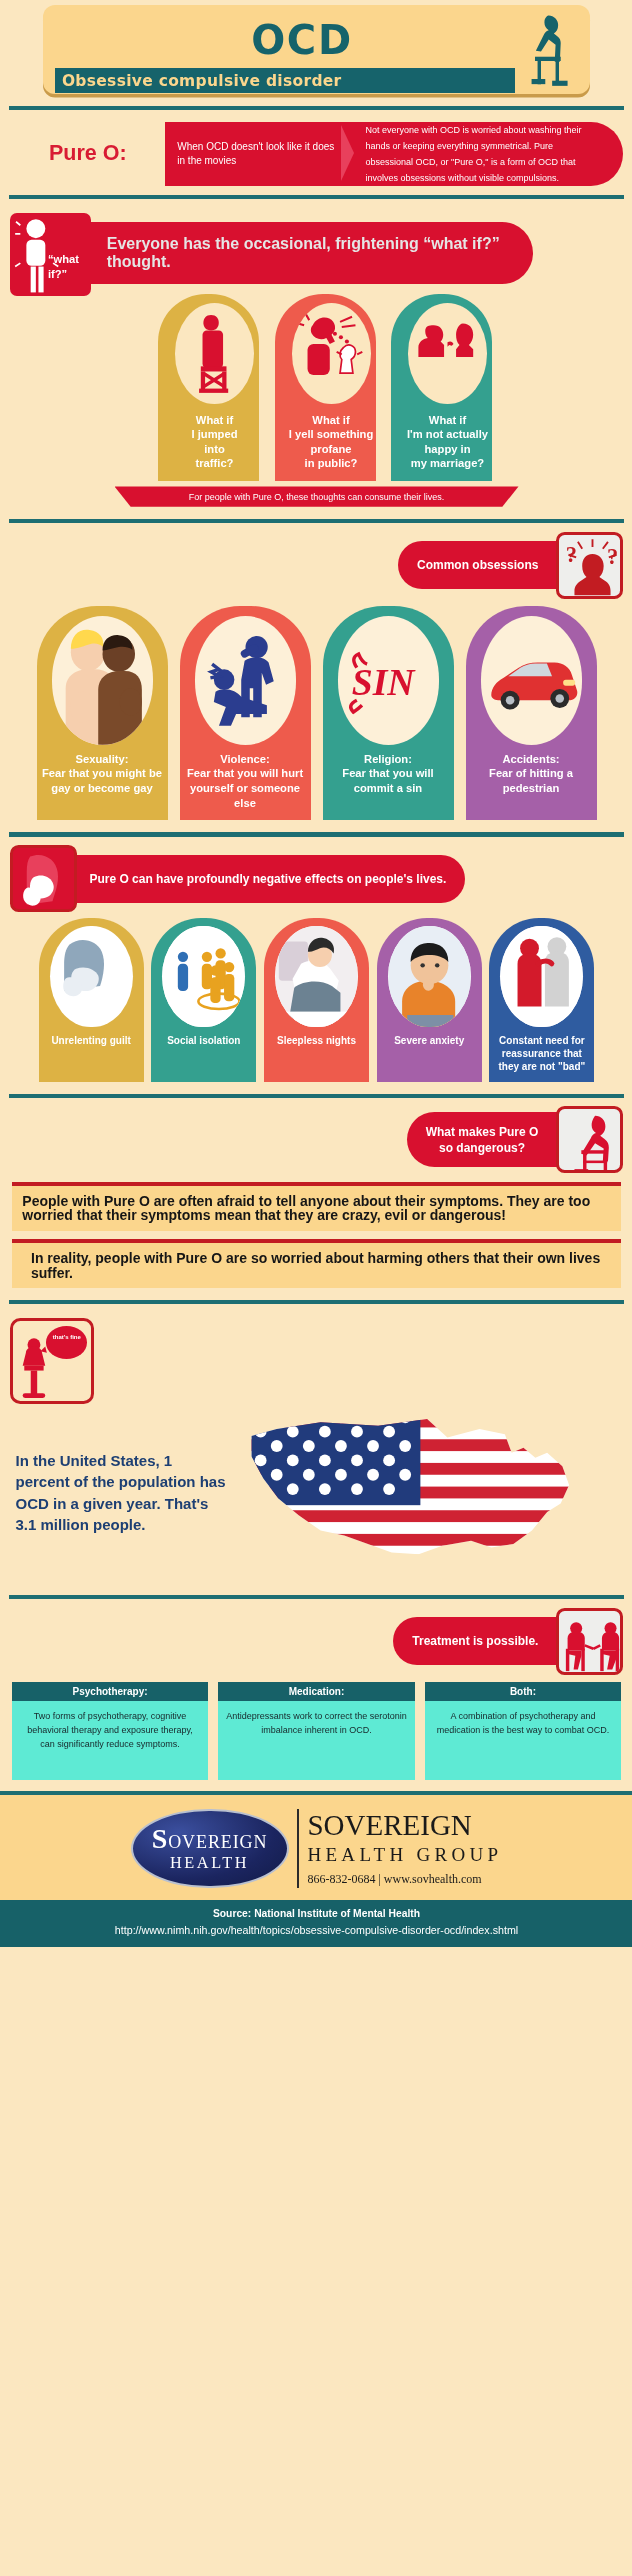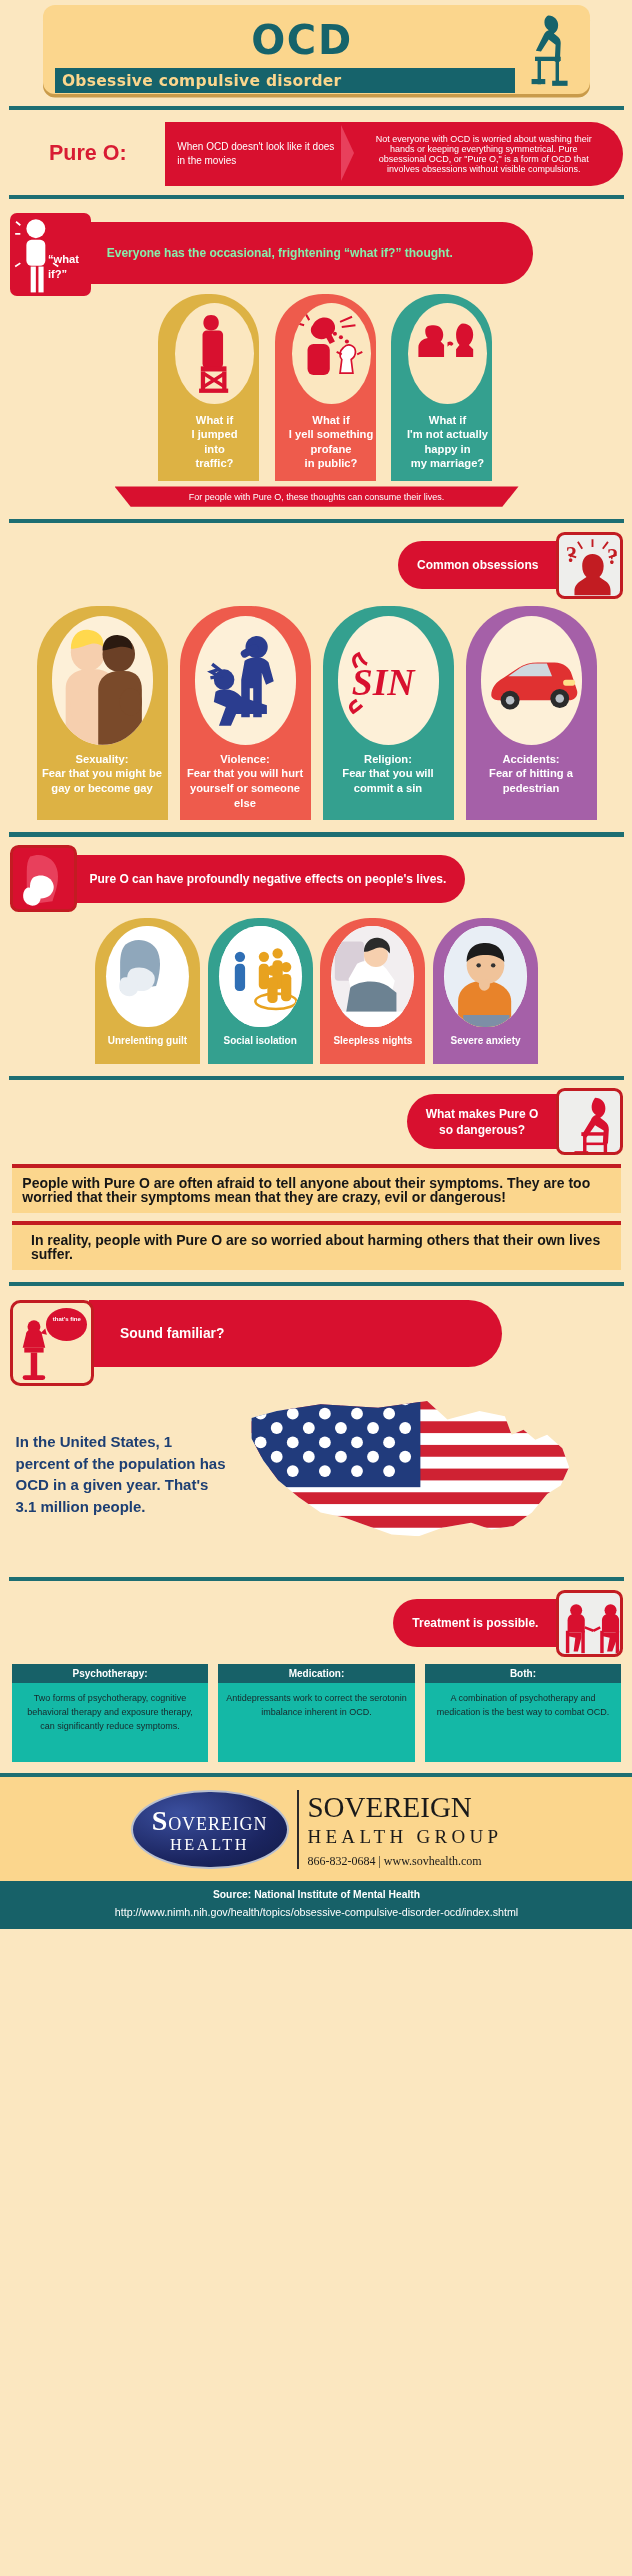--- a/index.html
+++ b/index.html
@@ -105,22 +105,21 @@
     content: "";
     position: absolute;
     left: 0; top: 3.4px;
     border-left: 13.8px solid #e8405c;
     border-top: 28px solid transparent;
     border-bottom: 28px solid transparent;
   }
   .pureo-right-text {
     flex: 1;
     font-size: 9px;
-    line-height: 10px;
-    text-align: center;
+    line-height: 16px;
     padding: 0 20.6px 0 5.2px;
   }
 
   
   .whatif-row {
     display: flex;
     align-items: flex-start;
     padding: 5.2px 10.3px 0 10.3px;
     position: relative;
     height: 83px;
@@ -149,23 +148,23 @@
     height: 62px;
     flex: 0 0 447px;
     display: flex;
     align-items: center;
     justify-content: flex-start;
     padding-left: 20.6px;
     margin-top: 8.6px;
     margin-left: -5.2px;
   }
   .whatif-banner span {
-    color: #86efac;
+    color: #e5e5e5;
     font-weight: 700;
-    font-size: 12px;
+    font-size: 16px;
     line-height: 18px;
   }
 
   
   .whatif-cards {
     display: flex;
     justify-content: center;
     gap: 15.5px;
     padding: 3.4px 0 0 0;
     margin-left: 17px;
@@ -386,21 +385,21 @@
   .tcard { flex: 1; }
   .tcard .thead {
     background: #176168;
     color: #fff;
     text-align: center;
     font-size: 10px;
     font-weight: 700;
     padding: 4.3px 0;
   }
   .tcard .tbody {
-    background: #14b8a6;
+    background: #5eead4;
     color: #17282b;
     font-size: 9px;
     line-height: 13.8px;
     text-align: center;
     padding: 8.6px 6.9px 15.5px 6.9px;
     min-height: 79px;
   }
 
   
   .footer-logo {
@@ -717,20 +716,33 @@
           <path fill="#1c1c1c" d="M26 42c0-16 10-22 22-22s22 7 22 22c-6-6-14-8-22-8s-16 2-22 8z"></path>
           <circle cx="40" cy="46" r="2.6" fill="#333"></circle>
             <circle cx="57" cy="46" r="2.6" fill="#333"></circle>
           <path fill="#f0c39a" d="M42 64c5-4 10-2 11 3 1 6-4 10-9 8-4-2-5-8-2-11z"></path>
           <rect x="22" y="104" width="54" height="14" fill="#7d8fa6"></rect>
         </svg>
       </div>
       <div class="title">Severe anxiety</div>
     </div>
 
+    <div class="ecard" style="background:#2f5ca0">
+      <div class="oval">
+        <svg viewBox="0 0 96 118" width="83" height="101">
+          <rect width="96" height="118" fill="#fff"></rect>
+          <circle cx="34" cy="26" r="11" fill="#d31a2b"></circle>
+          <path d="M20 44c0-8 6-12 14-12s14 4 14 12v50H20z" fill="#d31a2b"></path>
+          <circle cx="66" cy="24" r="11" fill="#d2d2d2"></circle>
+          <path d="M52 42c0-8 6-12 14-12s14 4 14 12v52H52z" fill="#d2d2d2"></path>
+          <path d="M44 44c6-4 12-4 16 0" stroke="#d31a2b" stroke-width="6" fill="none" stroke-linecap="round"></path>
+        </svg>
+      </div>
+      <div class="title">Constant need for reassurance that they are not "bad"</div>
+    </div>
   </div>
 
   <div class="teal-rule"></div>
 
   <div class="pill-row">
     <div class="pill tall">
       <span>
         <span>What makes Pure O</span><br>
         <span>so dangerous?</span>
       </span>
@@ -756,23 +768,20 @@
     <div class="sf-box">
       <div class="sf-bubble">that's fine</div>
       <svg viewBox="0 0 98 100" width="79" height="83" style="position:absolute;left:0;top:0">
         <circle cx="26" cy="28" r="8" fill="#d8102f"></circle>
         <path d="M16 38c0-5 5-8 10-8s10 3 10 8l4 16H12z" fill="#d8102f"></path>
         <rect x="14" y="54" width="24" height="6" fill="#d8102f"></rect>
         <rect x="22" y="60" width="8" height="30" fill="#d8102f"></rect>
         <rect x="12" y="88" width="28" height="6" rx="3" fill="#d8102f"></rect>
         <path d="M40 30 l-6 6 l8 2z" fill="#d8102f"></path>
       </svg>
-    </div>
-    <div class="sf-banner">
-      <span>Sound familiar?</span>
     </div>
   </div>
 
   <div class="stat-row">
     <div class="stat-text">In the United States, 1 percent of the population has OCD in a given year. That's 3.1 million people.</div>
     <div class="usmap">
       <svg viewBox="0 0 470 210" width="100%" height="181">
         <defs>
           <clipPath id="usclip">
             <path d="M30 38 L60 30 L112 22 L180 26 L238 18 L262 40 L300 30 L330 36 L338 58

